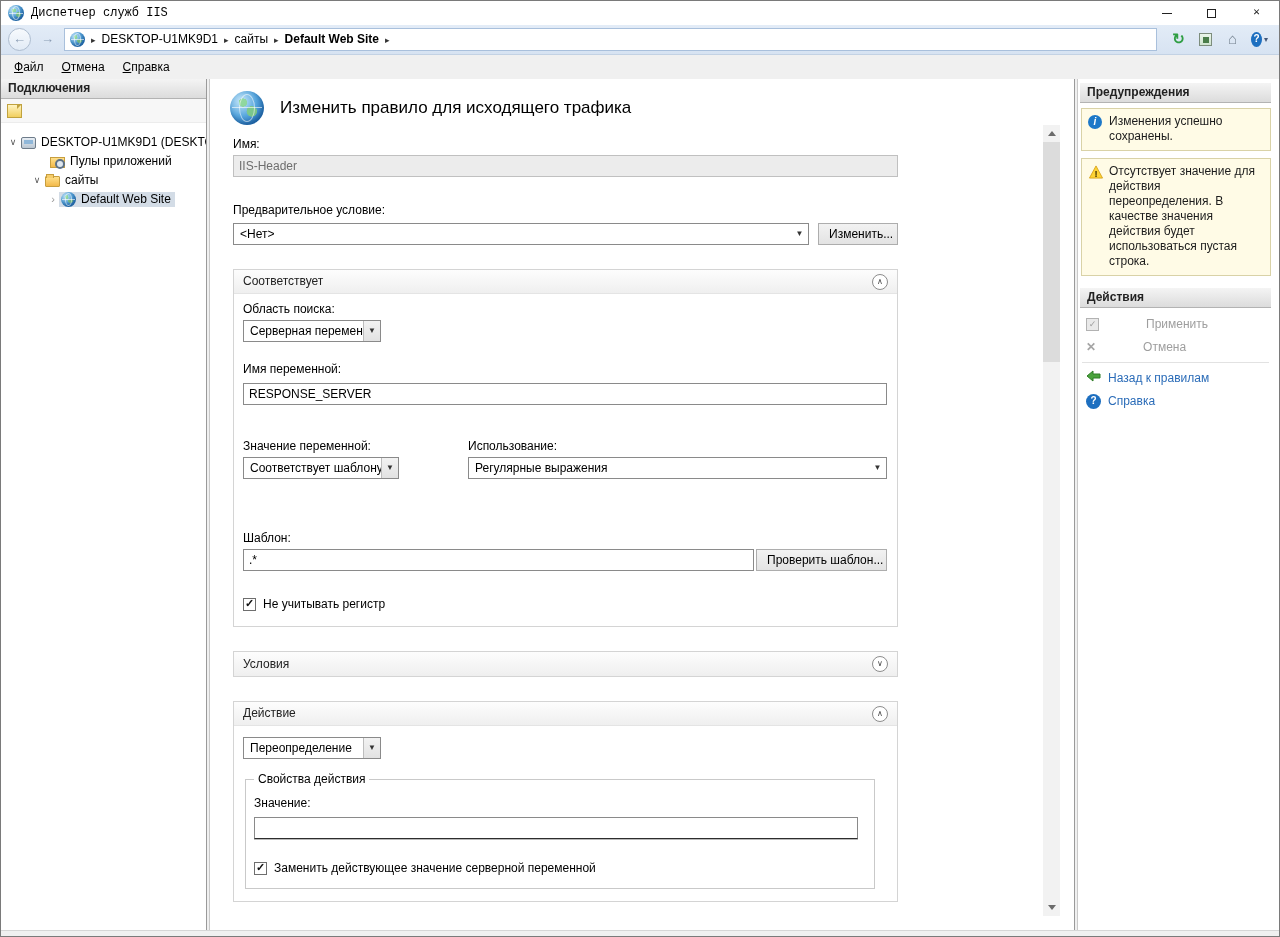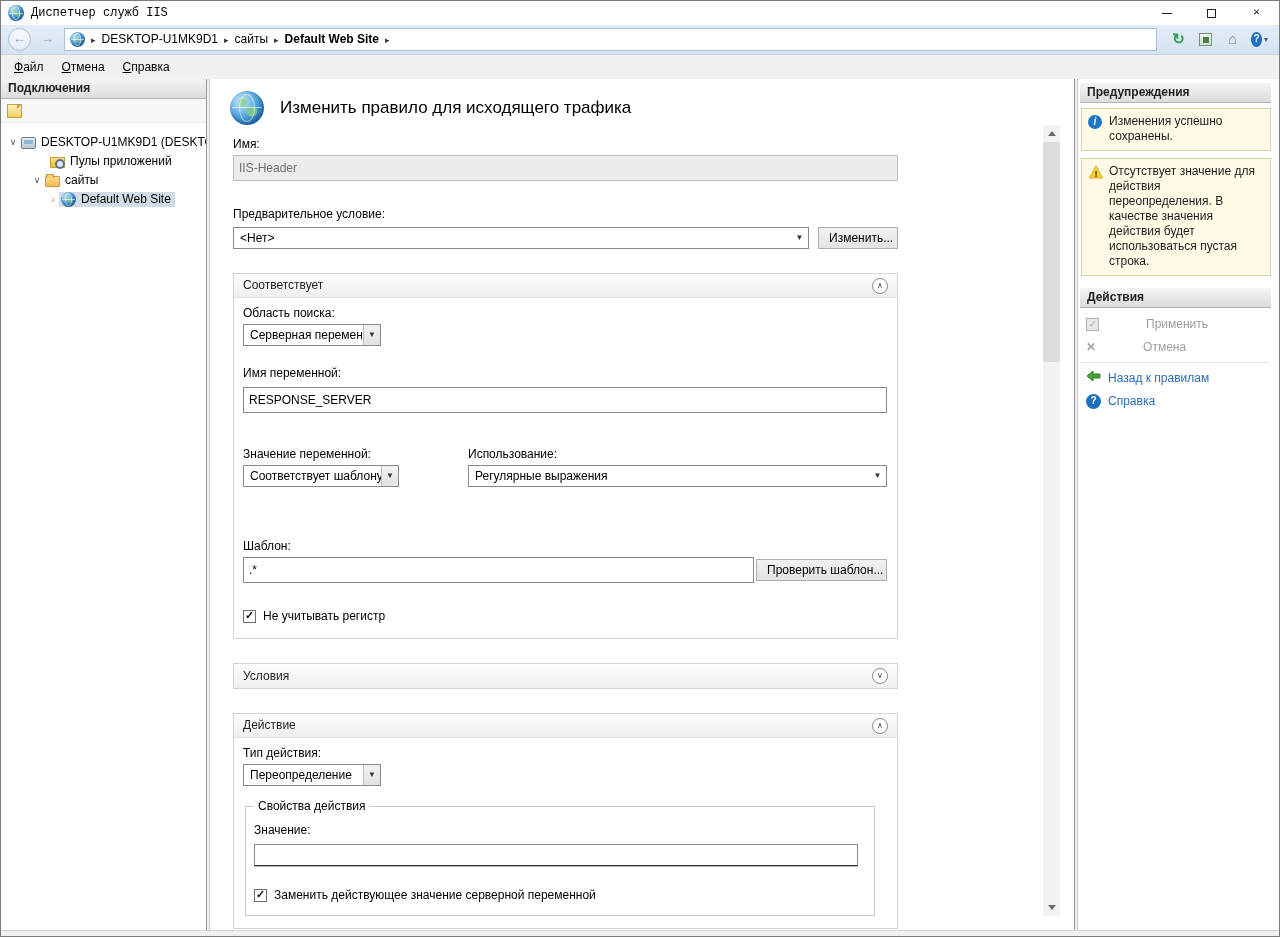--- a/index.html
+++ b/index.html
@@ -73,21 +73,21 @@
   .globe-16 { width:16px; height:16px; }
   .globe-15 { width:15px; height:15px; }
   .globe-34 { width:34px; height:34px; }
 
   
   .main-panel { flex:1; background:#fff; border-left:1px solid #c9c9c9; border-right:1px solid #9a9a9a; margin-right:2px; position:relative; overflow:hidden; }
   .page { width:665px; margin-left:23px; padding-top:10px; }
   .page-title-row { display:flex; align-items:center; gap:16px; height:38px; margin-left:-3px; }
   .page-title { font-size:17px; font-weight:400; }
   .flabel { display:block; margin-bottom:3px; }
-  .tinput { height:22px; width:100%; border:1px solid #8a8a8a; background:#fff; padding:12px 5px; font:12px "Liberation Sans",sans-serif; color:#000; }
+  .tinput { height:22px; width:100%; border:1px solid #8a8a8a; background:#fff; padding:0 5px; font:12px "Liberation Sans",sans-serif; color:#000; }
   .tinput:disabled { background:#ececec; border-color:#c0c0c0; color:#6e6e6e; }
   .row { display:flex; align-items:center; }
   .combo { height:22px; border:1px solid #8a8a8a; background:#fff; display:flex; align-items:center; padding-left:6px; overflow:hidden; }
   .combo-text { white-space:nowrap; overflow:hidden; flex:1; }
   .combo-arrow { width:17px; height:100%; display:flex; align-items:center; justify-content:center; font-size:8px; color:#333; flex:0 0 auto; }
   .combo.small .combo-arrow { background:linear-gradient(#f2f2f2,#e2e2e2); border-left:1px solid #bdbdbd; }
   .btn { height:22px; border:1px solid #adadad; background:linear-gradient(#f2f2f2,#e3e3e3); font:12px "Liberation Sans",sans-serif; padding:0 10px; color:#000; white-space:nowrap; }
 
   .section { border:1px solid #d4d4d4; margin-top:24px; background:#fff; }
   .section-header { height:24px; background:linear-gradient(#fdfdfd,#efefef); border-bottom:1px solid #e4e4e4; display:flex; align-items:center; padding:0 9px; color:#222; }
@@ -293,21 +293,20 @@
             <span class="chev-circle">∨</span>
           </div>
         </div>
 
         <div class="section">
           <div class="section-header">
             <span>Действие</span>
             <span class="chev-circle">∧</span>
           </div>
           <div class="section-body" style="padding-bottom:12px;">
-            <span class="flabel">Тип действия:</span>
             <div class="combo small" style="width:138px; margin-top:3px;">
               <span class="combo-text">Переопределение</span>
               <span class="combo-arrow">▼</span>
             </div>
 
             <div class="groupbox">
               <span class="groupbox-label">Свойства действия</span>
               <span class="flabel">Значение:</span>
               <input class="val-input" style="margin-top: 3px;" value="">
               <div class="cbrow" style="margin-top:22px;">

